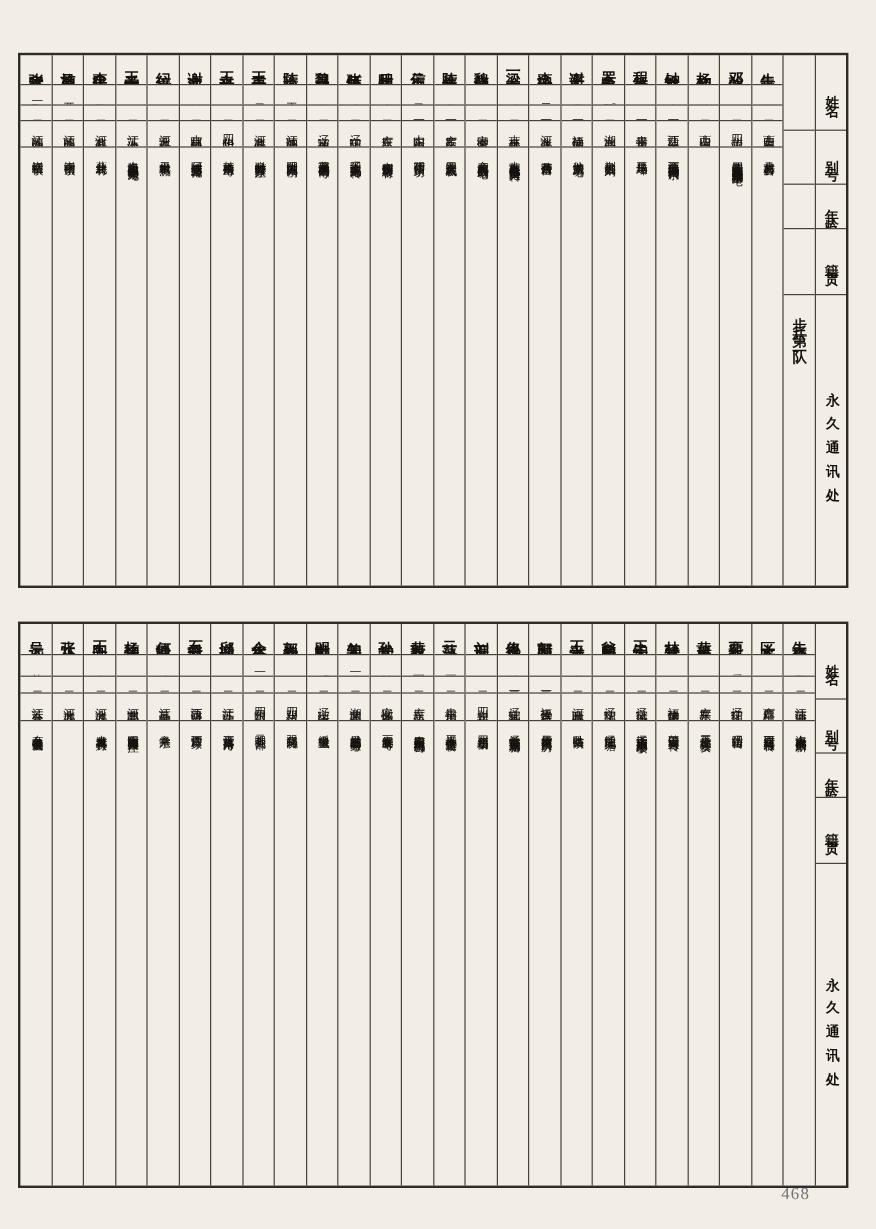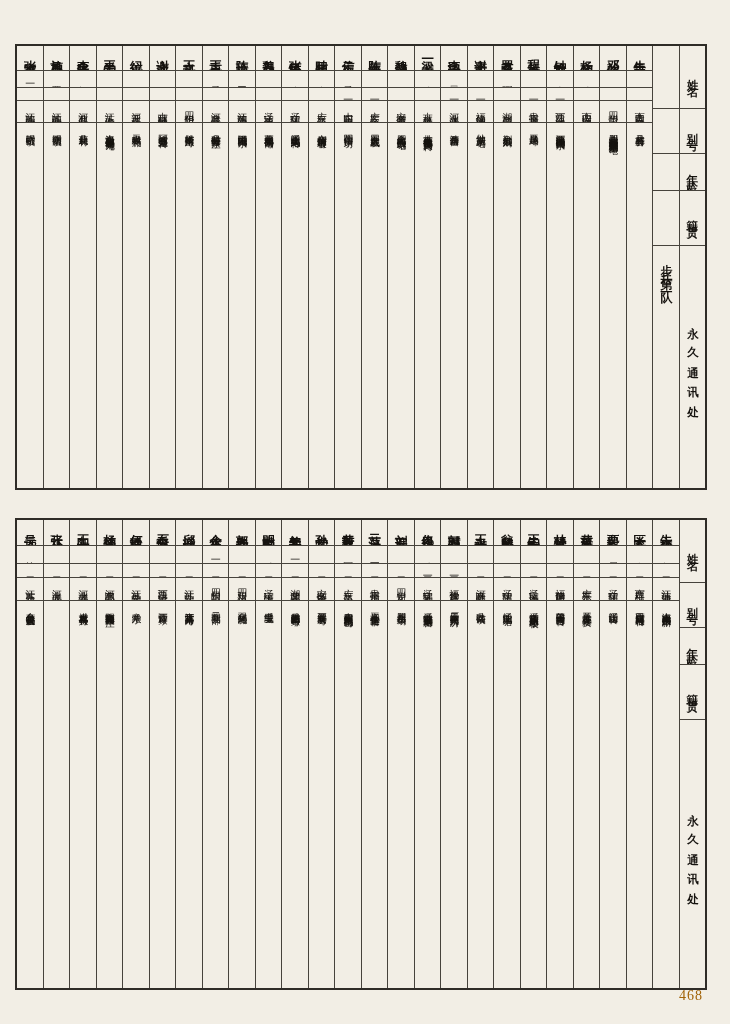--- a/index.html
+++ b/index.html
@@ -65,22 +65,21 @@
   .hc.address-cell{align-items:center;}
   .hc.address-cell .v{height:auto;font-size:11.5px;letter-spacing:20px;}
   
   .unit-cell{align-items:flex-start;padding-top:8px;}
   .unit-cell .v{height:auto;font-weight:bold;font-size:12px;letter-spacing:7px;}
   .page-num{
     position:absolute;
     left:651px;top:988px;
     font-size:14px;
     letter-spacing:1px;
-    color:#a16207;
-    margin-left:28px;
+    color:#737373;
   }
 </style>
 </head>
 <body>
 
 <div class="roster" id="top-table">
     <div class="col">
       <div class="cell name-cell hc">
         <span class="v">姓名</span>
       </div>

